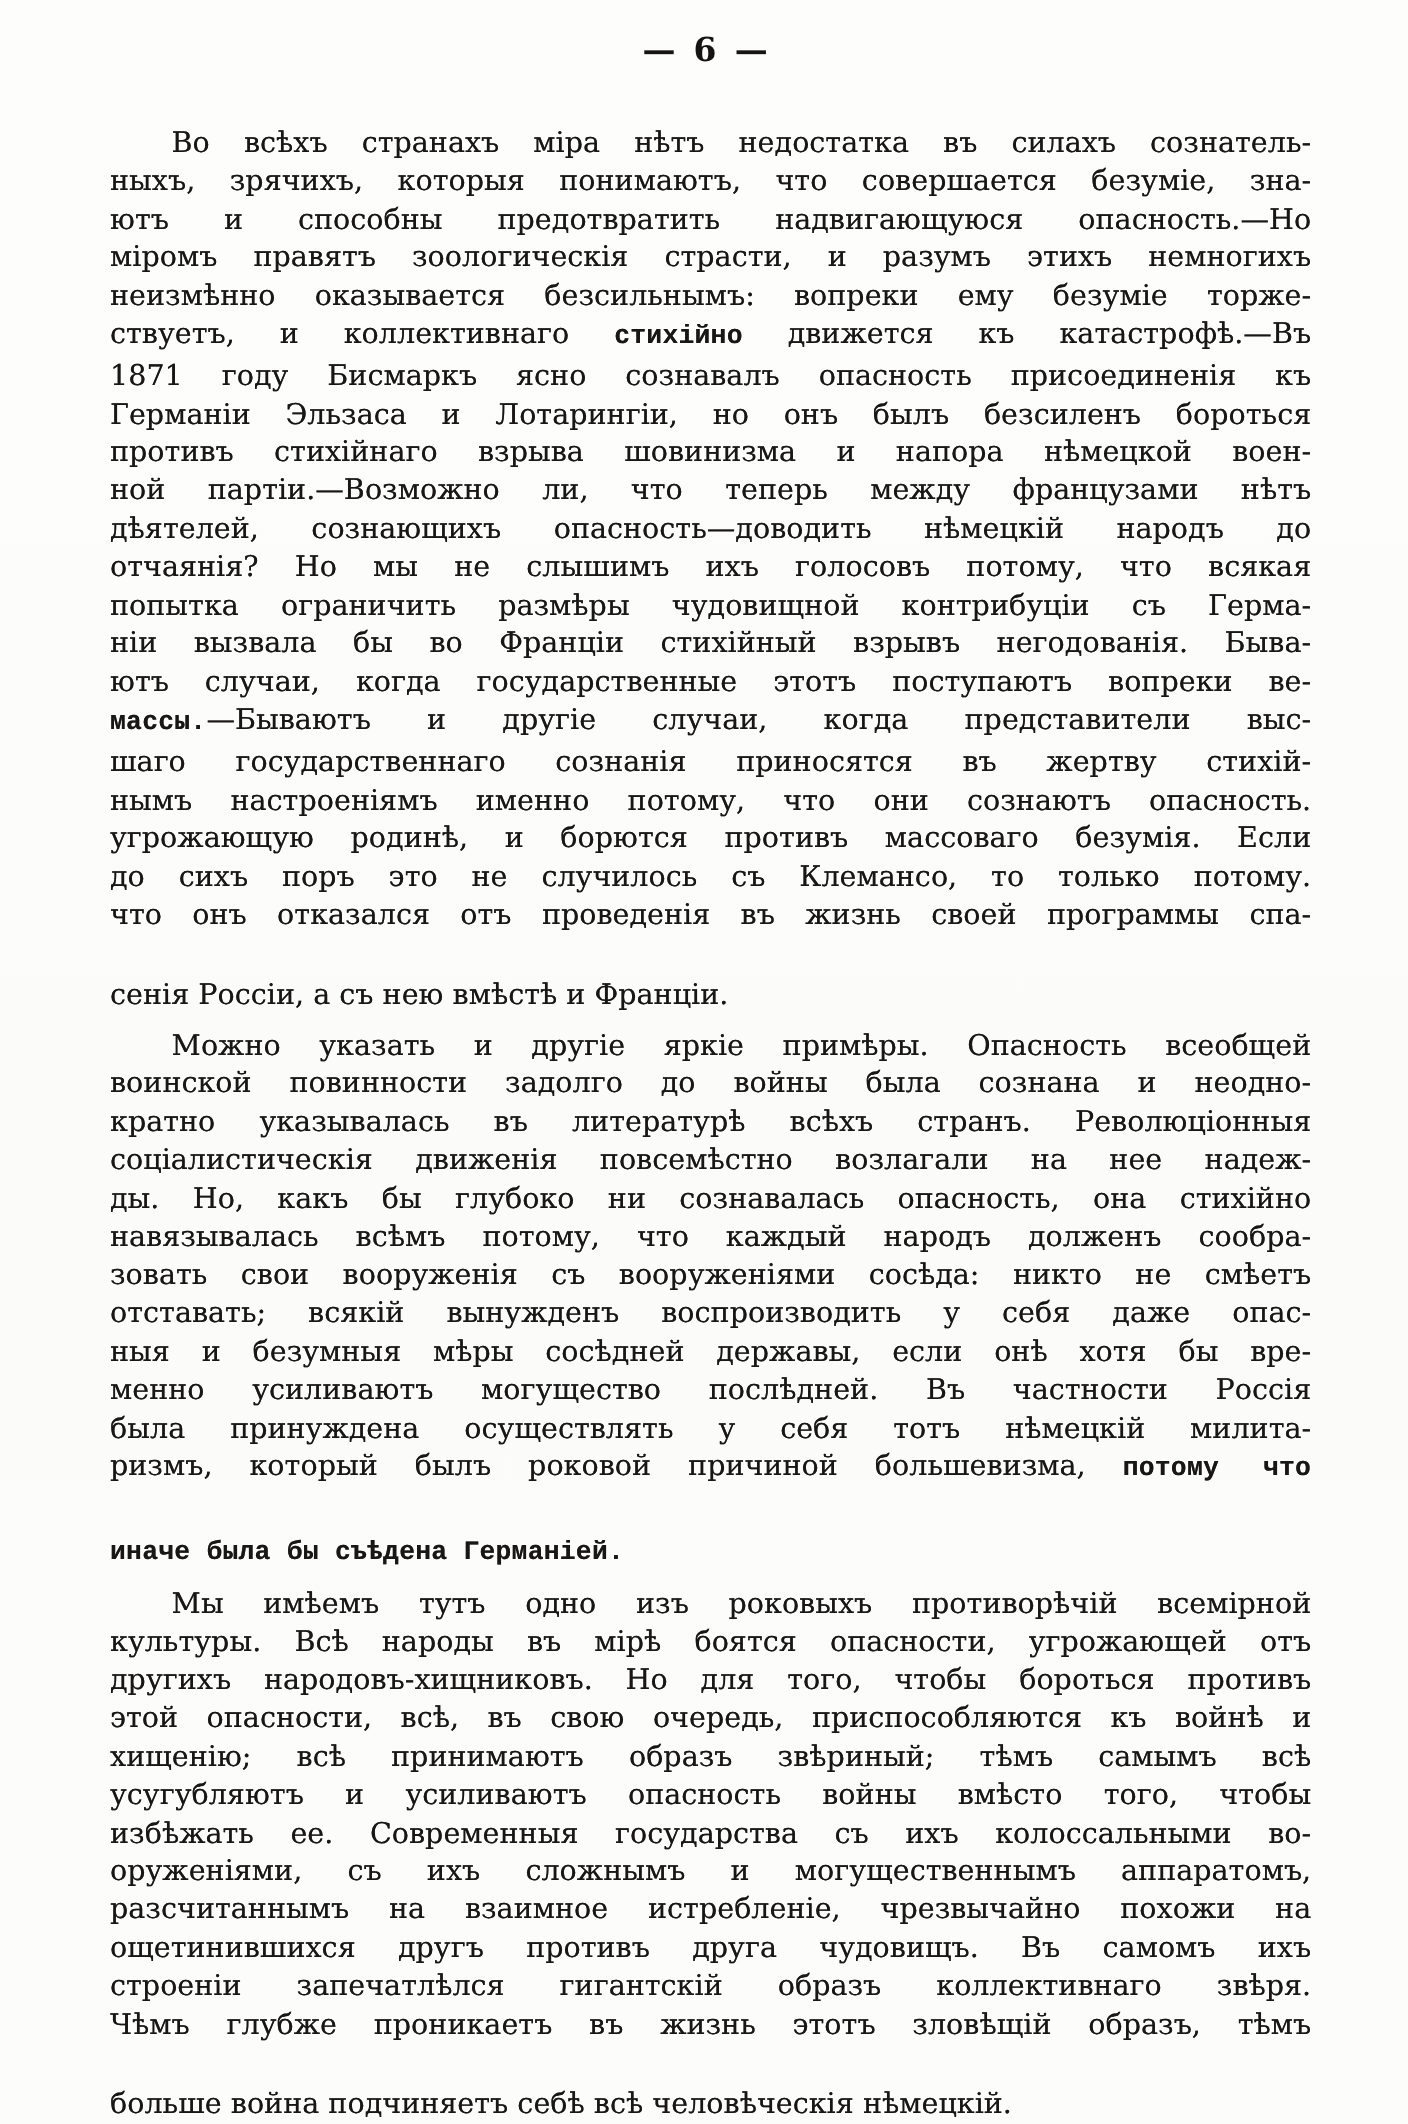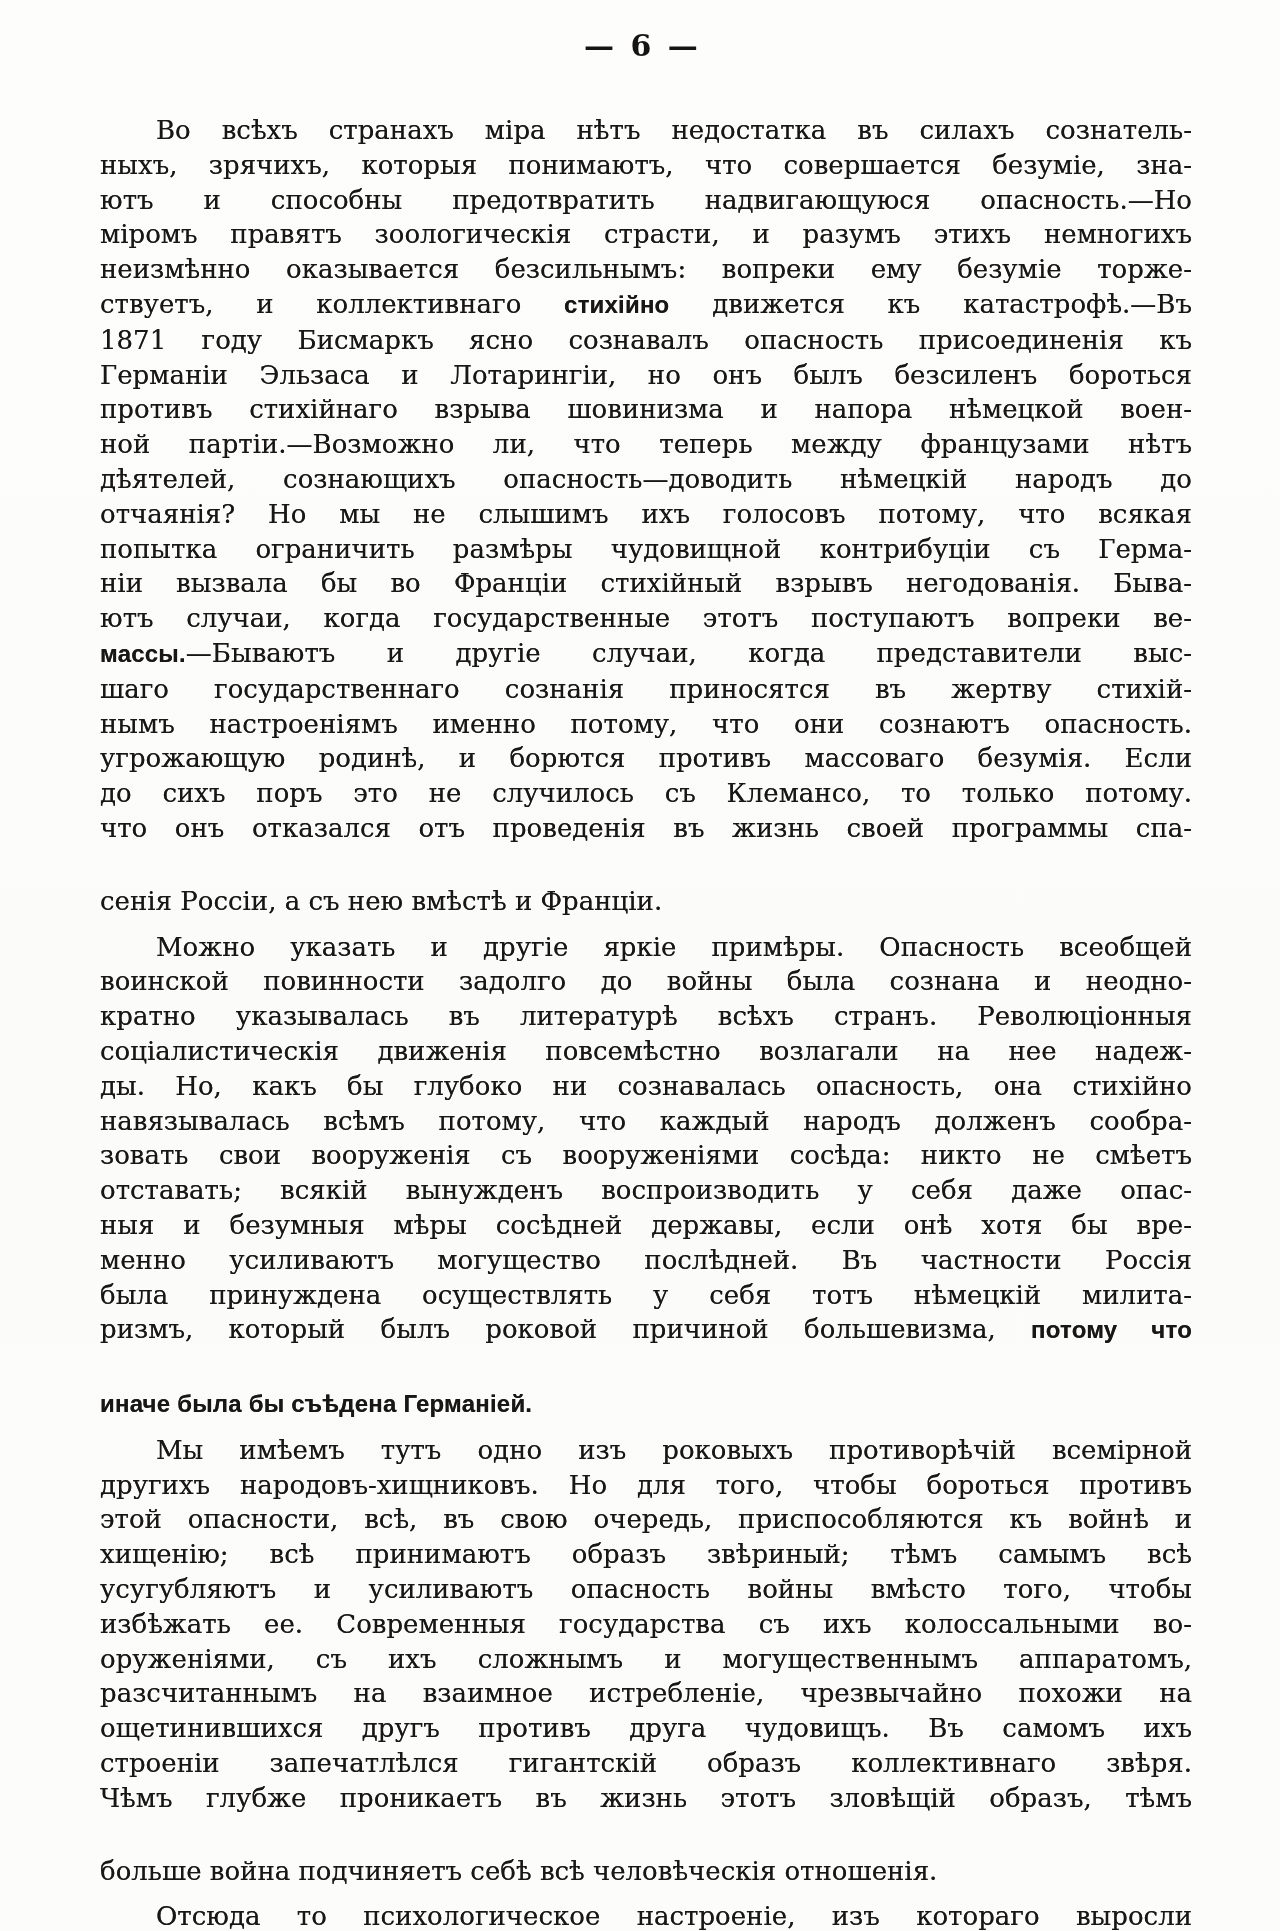--- a/index.html
+++ b/index.html
@@ -40,21 +40,21 @@
     text-shadow: 0 0 0.6px rgba(25,24,22,0.75);
   }
   .para { margin: 0 0 11px 0; }
   .line {
     text-align: justify;
     text-align-last: justify;
   }
   .line.first { text-indent: 56px; }
   .line.last { text-align-last: left; margin-top: 38px; }
   .emph {
-    font-family: Liberation Sans, sans-serif;
+    font-family: Liberation Mono, monospace;
     font-weight: 700;
     font-size: 24px;
     letter-spacing: 0.2px;
   }
 </style>
 </head>
 <body>
 
 <div class="sheet">
   <div class="pageno">— 6 —</div>
@@ -93,29 +93,30 @@
         <div class="line"><span>зовать свои вооруженія съ вооруженіями сосѣда: никто не смѣетъ</span></div>
         <div class="line"><span>отставать; всякій вынужденъ воспроизводить у себя даже опас-</span></div>
         <div class="line"><span>ныя и безумныя мѣры сосѣдней державы, если онѣ хотя бы вре-</span></div>
         <div class="line"><span>менно усиливаютъ могущество послѣдней. Въ частности Россія</span></div>
         <div class="line"><span>была принуждена осуществлять у себя тотъ нѣмецкій милита-</span></div>
         <div class="line"><span>ризмъ, который былъ роковой причиной большевизма, </span><span class="emph">потому что</span></div>
         <div class="line last"><span class="emph">иначе была бы съѣдена Германіей.</span></div>
       </div>
       <div class="para">
         <div class="line first"><span>Мы имѣемъ тутъ одно изъ роковыхъ противорѣчій всемірной</span></div>
+        <div class="line"><span>культуры. Всѣ народы въ мірѣ боятся опасности, угрожающей отъ</span></div>
         <div class="line"><span>другихъ народовъ-хищниковъ. Но для того, чтобы бороться противъ</span></div>
         <div class="line"><span>этой опасности, всѣ, въ свою очередь, приспособляются къ войнѣ и</span></div>
         <div class="line"><span>хищенію; всѣ принимаютъ образъ звѣриный; тѣмъ самымъ всѣ</span></div>
         <div class="line"><span>усугубляютъ и усиливаютъ опасность войны вмѣсто того, чтобы</span></div>
         <div class="line"><span>избѣжать ее. Современныя государства съ ихъ колоссальными во-</span></div>
         <div class="line"><span>оруженіями, съ ихъ сложнымъ и могущественнымъ аппаратомъ,</span></div>
         <div class="line"><span>разсчитаннымъ на взаимное истребленіе, чрезвычайно похожи на</span></div>
         <div class="line"><span>ощетинившихся другъ противъ друга чудовищъ. Въ самомъ ихъ</span></div>
         <div class="line"><span>строеніи запечатлѣлся гигантскій образъ коллективнаго звѣря.</span></div>
         <div class="line"><span>Чѣмъ глубже проникаетъ въ жизнь этотъ зловѣщій образъ, тѣмъ</span></div>
-        <div class="line last"><span>больше война подчиняетъ себѣ всѣ человѣческія отношенія.</span></div>
+        <div class="line last"><span>больше война подчиняетъ себѣ всѣ человѣческія нѣмецкій.</span></div>
       </div>
       <div class="para">
         <div class="line first"><span>Отсюда то психологическое настроеніе, изъ котораго выросли</span></div>
       </div>
     </div>
 </div>
 
 </body></html>

